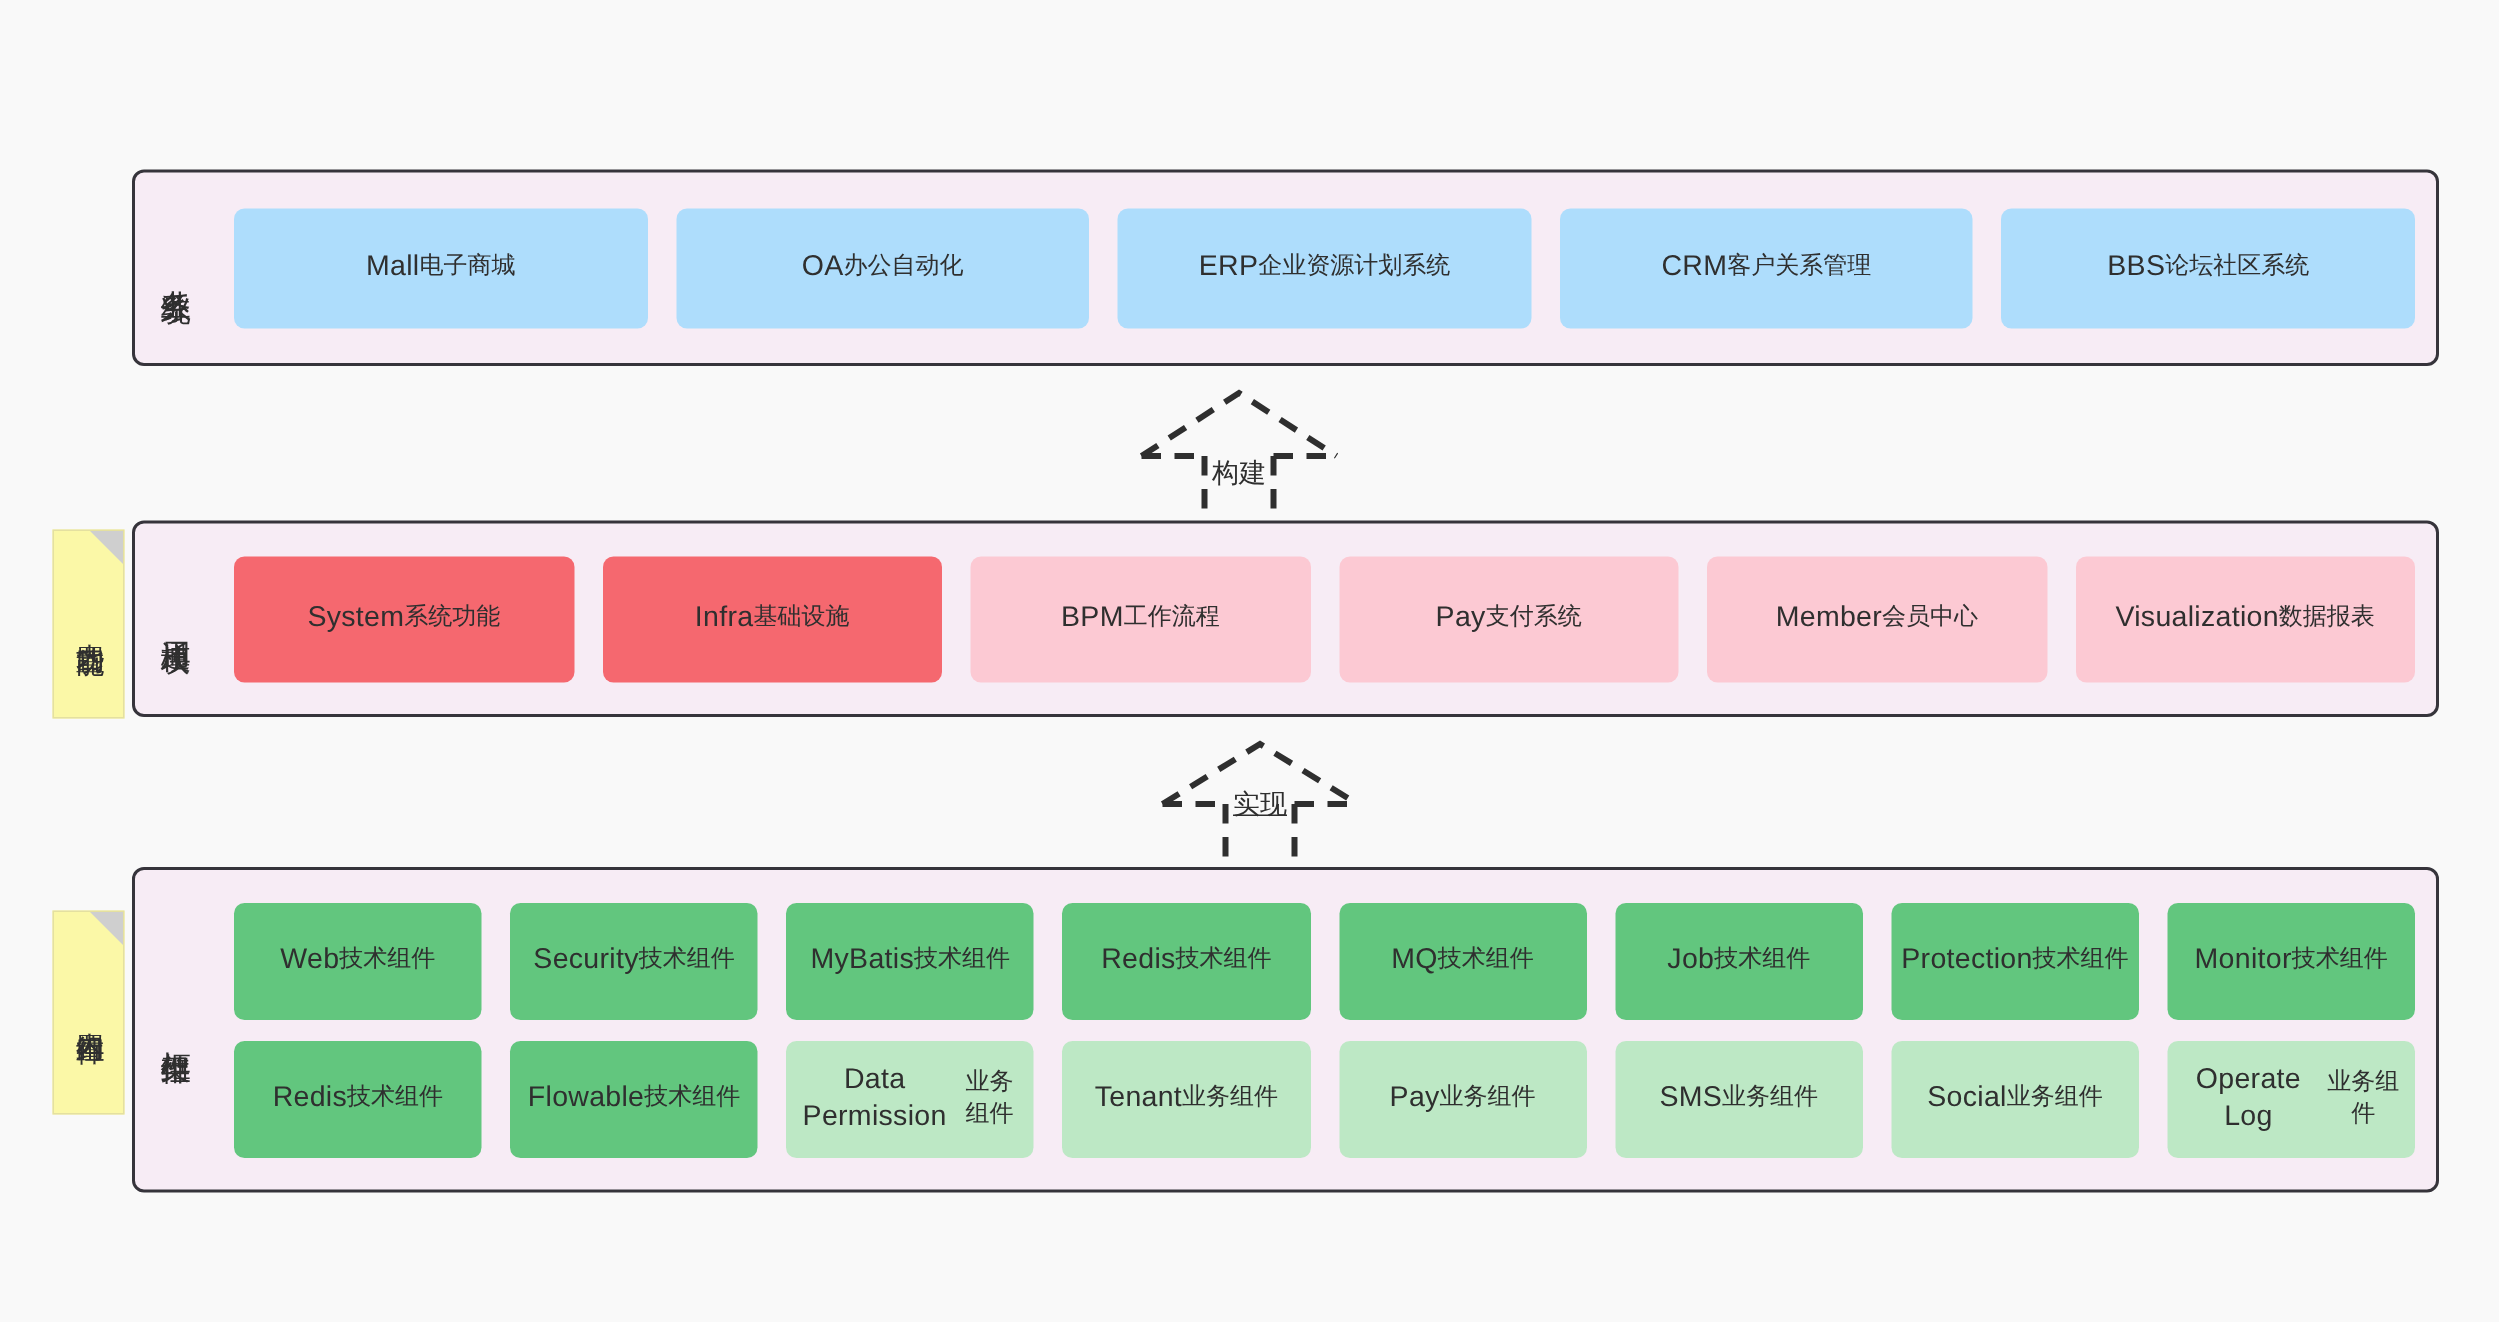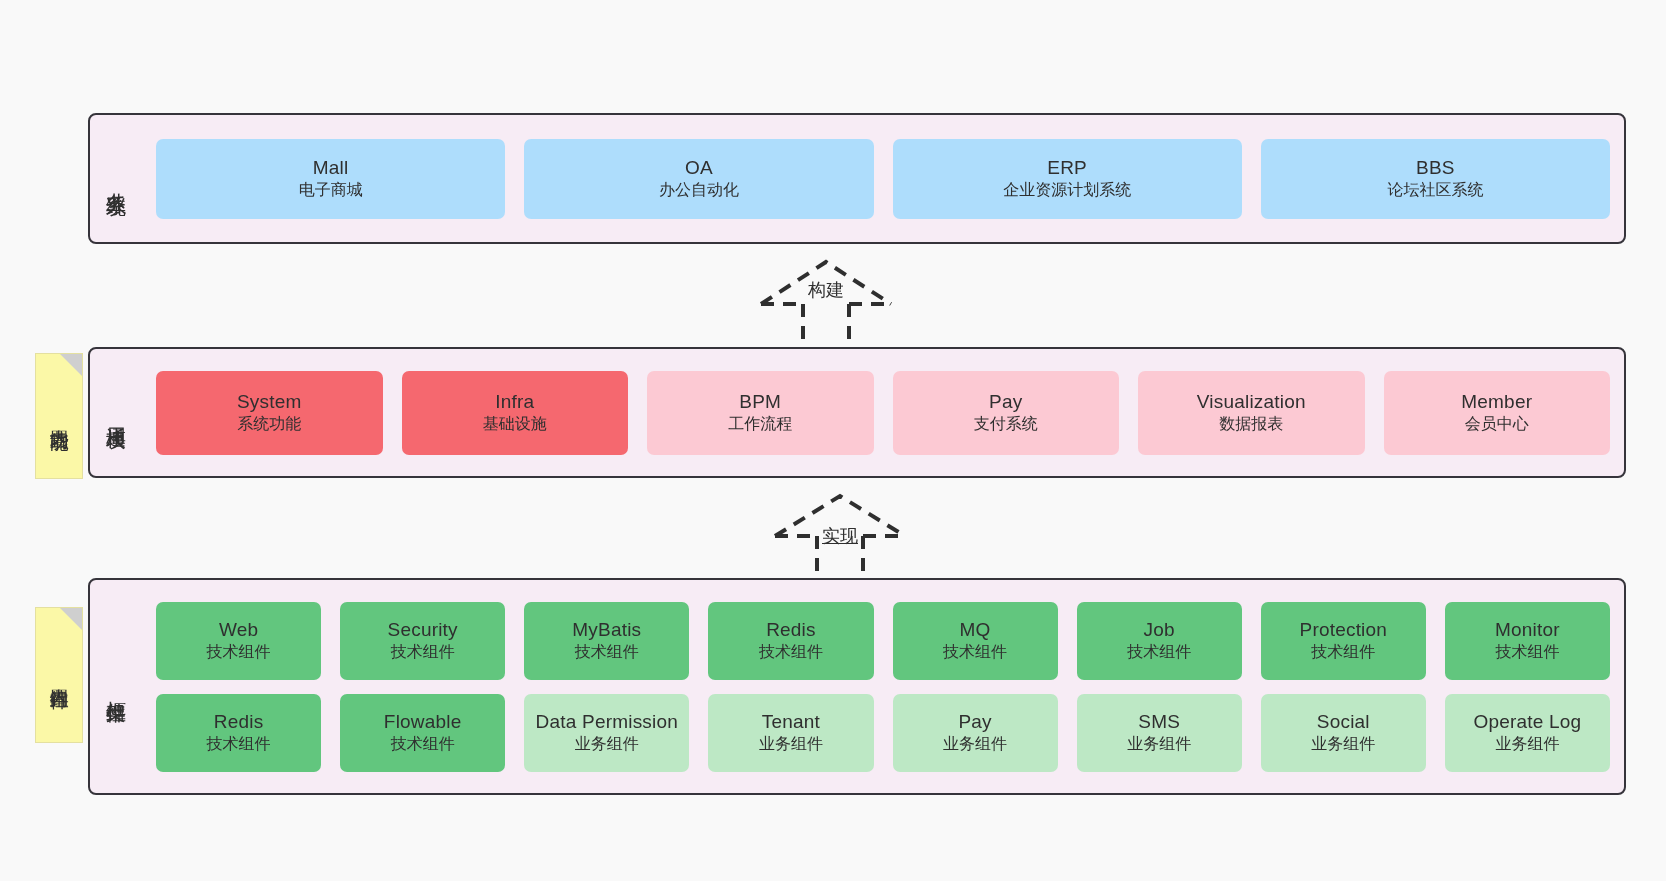--- a/index.html
+++ b/index.html
@@ -55,21 +55,20 @@
     display: flex;
     gap: 19px;
     align-items: stretch;
   }
 
   
   .card {
     flex: 1 1 0;
     border-radius: 7px;
     display: flex;
-    flex-direction: column;
     align-items: center;
     justify-content: center;
     text-align: center;
     line-height: 1.3;
     padding: 4px 6px;
     color: #2F2F2F;
     user-select: none;
   }
 
   .card .card-en { font-size: 19px; letter-spacing: .2px; }
@@ -132,36 +131,40 @@
           <span class="card-en">Mall</span>
           <span class="card-cn">电子商城</span>
         </div>
         <div class="card blue">
           <span class="card-en">OA</span>
           <span class="card-cn">办公自动化</span>
         </div>
         <div class="card blue">
           <span class="card-en">ERP</span>
           <span class="card-cn">企业资源计划系统</span>
+        </div>
+        <div class="card blue">
+          <span class="card-en">CRM</span>
+          <span class="card-cn">客户关系管理</span>
         </div>
         <div class="card blue">
           <span class="card-en">BBS</span>
           <span class="card-cn">论坛社区系统</span>
         </div>
       </div>
     </div>
   </div>
 
   <div class="connector" style="left:756px; top:258px; width:150px; height:92px;">
     <svg width="150" height="92" viewBox="0 0 150 92">
       <path d="M 5 46 L 70 4 L 135 46" fill="none" stroke="#2F2F2F" stroke-width="4" stroke-dasharray="13 9" stroke-linecap="butt"></path>
       <path d="M 5 46 L 47 46 M 93 46 L 135 46" fill="none" stroke="#2F2F2F" stroke-width="4" stroke-dasharray="13 9"></path>
       <path d="M 47 46 L 47 92 M 93 46 L 93 92" fill="none" stroke="#2F2F2F" stroke-width="4" stroke-dasharray="13 9"></path>
     </svg>
-    <span class="conn-label" style="left:52px; top:20px;">构建</span>
+    <span class="conn-label" style="left:52px; top:45px;">构建</span>
   </div>
 
   <div class="sticky" style="left:35px; top:353px; width:48px; height:126px;">
     <span class="fold"></span>
     <span>内置功能</span>
   </div>
 
   <div class="layer" id="layer-common-module" style="left:88px; top:347px; width:1538px; height:131px;">
     <div class="layer-title">通用模块</div>
     <div class="layer-body">
@@ -176,26 +179,26 @@
         </div>
         <div class="card pink">
           <span class="card-en">BPM</span>
           <span class="card-cn">工作流程</span>
         </div>
         <div class="card pink">
           <span class="card-en">Pay</span>
           <span class="card-cn">支付系统</span>
         </div>
         <div class="card pink">
+          <span class="card-en">Member</span>
+          <span class="card-cn">会员中心</span>
+        </div>
+        <div class="card pink">
           <span class="card-en">Visualization</span>
           <span class="card-cn">数据报表</span>
-        </div>
-        <div class="card pink">
-          <span class="card-en">Member</span>
-          <span class="card-cn">会员中心</span>
         </div>
       </div>
     </div>
   </div>
 
   <div class="connector" style="left:770px; top:492px; width:150px; height:86px;">
     <svg width="150" height="86" viewBox="0 0 150 86">
       <path d="M 5 44 L 70 4 L 135 44" fill="none" stroke="#2F2F2F" stroke-width="4" stroke-dasharray="13 9" stroke-linecap="butt"></path>
       <path d="M 5 44 L 47 44 M 93 44 L 135 44" fill="none" stroke="#2F2F2F" stroke-width="4" stroke-dasharray="13 9"></path>
       <path d="M 47 44 L 47 86 M 93 44 L 93 86" fill="none" stroke="#2F2F2F" stroke-width="4" stroke-dasharray="13 9"></path>

